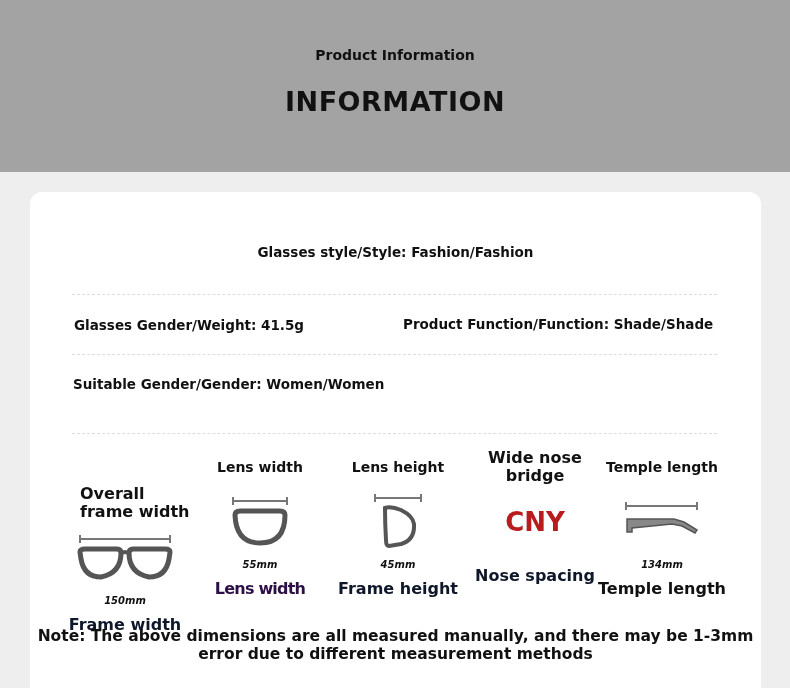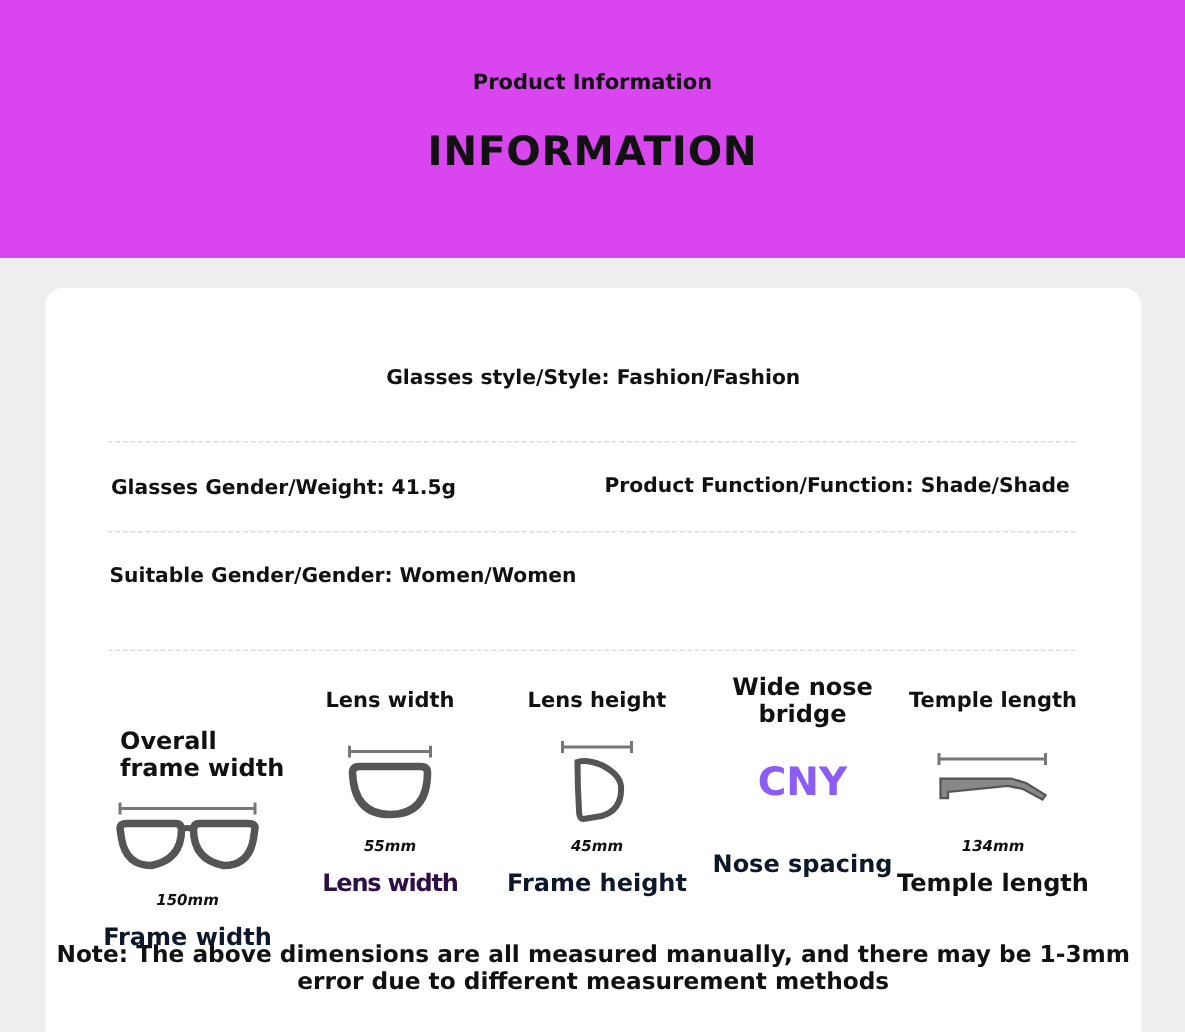--- a/index.html
+++ b/index.html
@@ -1,17 +1,17 @@
 <!DOCTYPE html>
 <html><head>
 <meta charset="utf-8">
 <style>
   html,body{margin:0;padding:0;}
   body{width:790px;height:688px;background:#fff;font-family:"DejaVu Sans","Liberation Sans",sans-serif;color:#111;overflow:hidden;position:relative;}
-  .top{position:absolute;left:0;top:0;width:790px;height:172px;background:#d946ef;}
+  .top{position:absolute;left:0;top:0;width:790px;height:172px;background:#a3a3a3;}
   .subtitle{position:absolute;top:47px;left:0;width:790px;text-align:center;font-size:14px;font-weight:bold;}
   .title{position:absolute;top:86px;left:0;width:790px;text-align:center;font-size:27px;font-weight:bold;letter-spacing:0.5px;}
   .graybg{position:absolute;left:0;top:172px;width:790px;height:516px;background:#eeeeee;}
   .card{position:absolute;left:30px;top:192px;width:731px;height:496px;background:#fff;border-radius:12px 12px 0 0;}
   .line{position:absolute;left:42px;width:645px;border-top:1px dashed #dcdcdc;}
   .spec{position:absolute;font-size:13.5px;font-weight:bold;white-space:nowrap;}
   .col{position:absolute;top:255px;width:130px;text-align:center;}
   .col .lbl{height:40px;display:flex;align-items:center;justify-content:center;font-size:14px;font-weight:bold;line-height:18px;}
   .col .lbl.big{font-size:16px;}
   .col .icon{height:70px;display:flex;align-items:center;justify-content:center;}
@@ -78,21 +78,21 @@
         <path d="M14 14 Q20 12 30 16 Q42 22 43 30 Q44 46 30 50 L18 52 Q15 52 15 46 Q14 30 14 14 Z" fill="none" stroke="#555" stroke-width="4"></path>
       </svg>
     </div>
     <div class="val">45mm</div>
     <div class="name">Frame height</div>
   </div>
 
   <div class="col" style="left:440px;">
     <div class="lbl big">Wide nose bridge</div>
     <div class="icon">
-      <span style="font-size:26px;font-weight:bold;color:#8b5cf6;">CNY</span>
+      <span style="font-size:26px;font-weight:bold;color:#b91c1c;">CNY</span>
     </div>
     <div class="name" style="color:#0f172a;">Nose spacing</div>
   </div>
 
   <div class="col" style="left:567px;">
     <div class="lbl">Temple length</div>
     <div class="icon">
       <svg width="76" height="40" viewBox="0 0 76 40">
         <line x1="2" y1="4" x2="73" y2="4" stroke="#777" stroke-width="2"></line>
         <line x1="2" y1="0" x2="2" y2="8" stroke="#777" stroke-width="2"></line>

